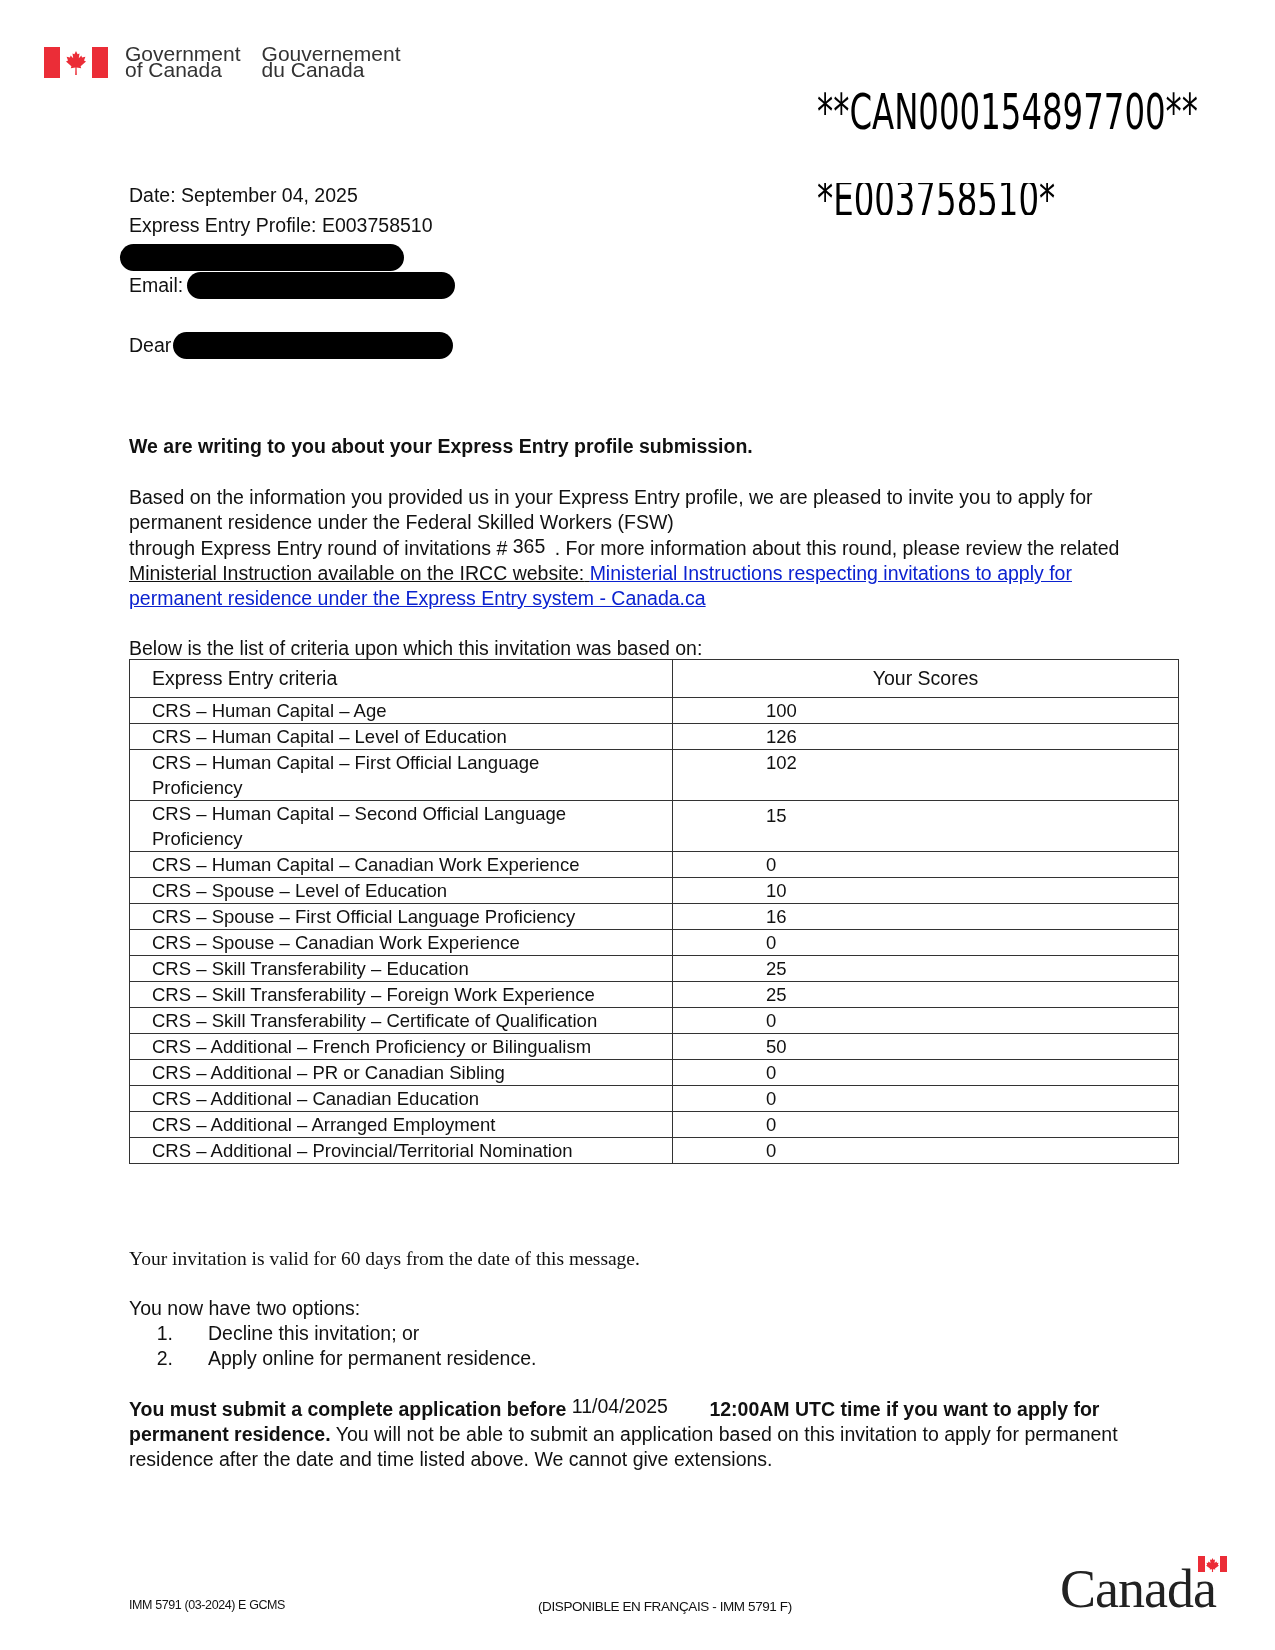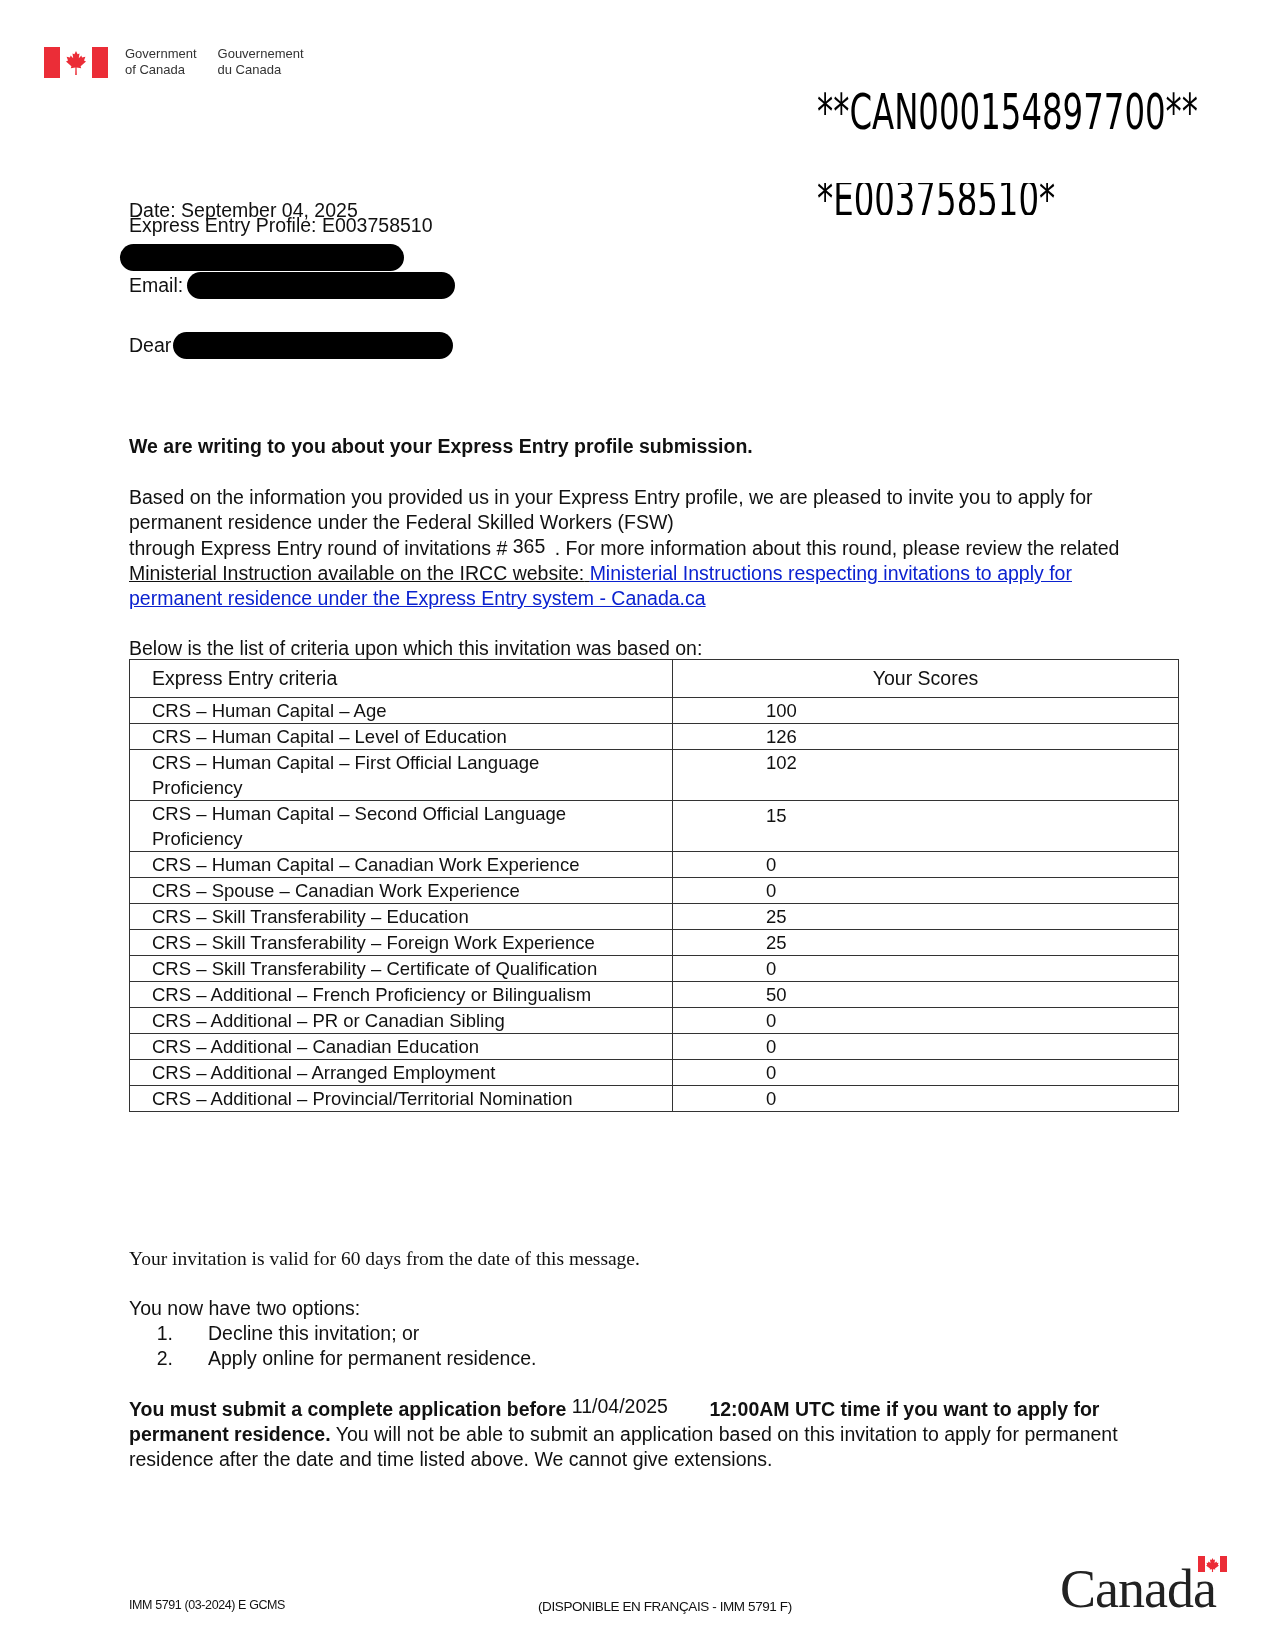--- a/index.html
+++ b/index.html
@@ -8,21 +8,21 @@
   .abs { position:absolute; }
   .txt { font-size:19.5px; line-height:25px; white-space:nowrap; }
   .b { font-weight:bold; }
 
   
   #gov-logo { left:44px; top:46px; height:32px; display:flex; align-items:center; }
   .flag { width:64px; height:31px; position:relative; background:#fff; }
   .flag .bar { position:absolute; top:0; width:16px; height:31px; background:#eb2d37; }
   .flag .bar.l { left:0; } .flag .bar.r { right:0; }
   .flag svg { position:absolute; left:22px; top:4px; }
-  .gov-text { font-size:13px; line-height:16px; color:#333; margin-left:17px; }
+  .gov-text { font-size:21px; line-height:16px; color:#333; margin-left:17px; }
   .gov-text + .gov-text { margin-left:21px; }
 
   
   .barcode { font-family:"DejaVu Sans Condensed","DejaVu Sans", sans-serif; color:#000;
              transform:scaleX(0.72); transform-origin:left top; white-space:nowrap; }
   #barcode-1 { left:817px; top:86px; font-size:50px; line-height:52px; }
   #barcode-2 { left:817px; top:183px; font-size:50px; line-height:52px; height:32px; overflow:hidden; }
   #barcode-2 span { display:block; margin-top:-10px; }
 
   
@@ -71,21 +71,21 @@
     <div>Gouvernement</div>
     <div>du Canada</div>
   </div>
 </div>
 
 <div id="barcode-1" class="abs barcode">**CAN000154897700**</div>
 <div id="barcode-2" class="abs barcode">
     <span>*E003758510*</span>
   </div>
 
-<div class="abs txt" style="left:129px; top:198px;">Date: September 04, 2025</div>
+<div class="abs txt" style="left:129px; top:183px;">Date: September 04, 2025</div>
 <div class="abs txt" style="left:129px; top:213px;">Express Entry Profile: E003758510</div>
 <div class="abs redact" style="left:120px; top:244px; width:284px;"></div>
 <div class="abs txt" style="left:129px; top:273px;">Email:</div>
 <div class="abs redact" style="left:187px; top:272px; width:268px;"></div>
 <div class="abs txt" style="left:129px; top:333px;">Dear</div>
 <div class="abs redact" style="left:173px; top:332px; width:280px;"></div>
 
 <div class="abs txt b" style="left:129px; top:434px;">We are writing to you about your Express Entry profile submission.</div>
 
 <div class="abs txt" style="left:129px; top:485px;">Based on the information you provided us in your Express Entry profile, we are pleased to invite you to apply for</div>
@@ -127,20 +127,28 @@
         <td style="padding-right:120px; white-space:normal; height:50px;">CRS – Human Capital – First Official Language Proficiency</td>
         <td class="val">102</td>
       </tr>
   <tr>
         <td style="padding-right:100px; white-space:normal; height:50px;">CRS – Human Capital – Second Official Language Proficiency</td>
         <td class="val" style="padding-top:2px;">15</td>
       </tr>
   <tr>
         <td>CRS – Human Capital – Canadian Work Experience</td>
         <td class="val">0</td>
+      </tr>
+  <tr>
+        <td>CRS – Spouse – Level of Education</td>
+        <td class="val">10</td>
+      </tr>
+  <tr>
+        <td>CRS – Spouse – First Official Language Proficiency</td>
+        <td class="val">16</td>
       </tr>
   <tr>
         <td>CRS – Spouse – Canadian Work Experience</td>
         <td class="val">0</td>
       </tr>
   <tr>
         <td>CRS – Skill Transferability – Education</td>
         <td class="val">25</td>
       </tr>
   <tr>

